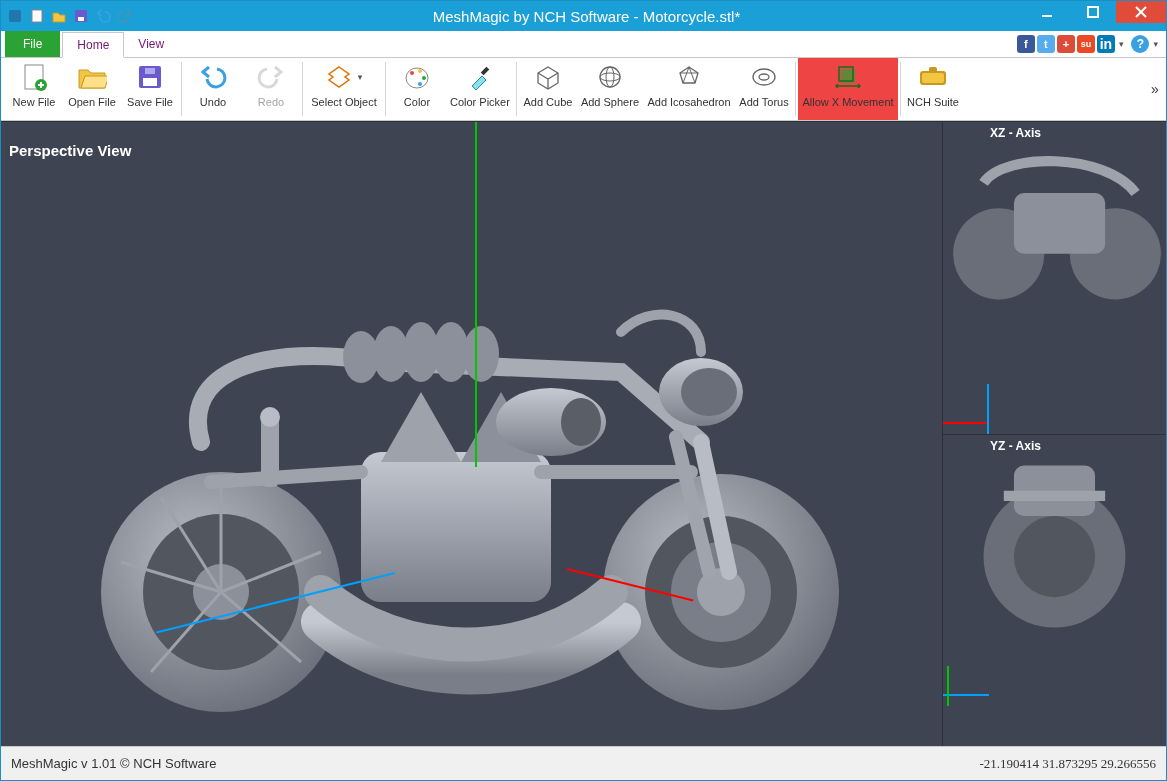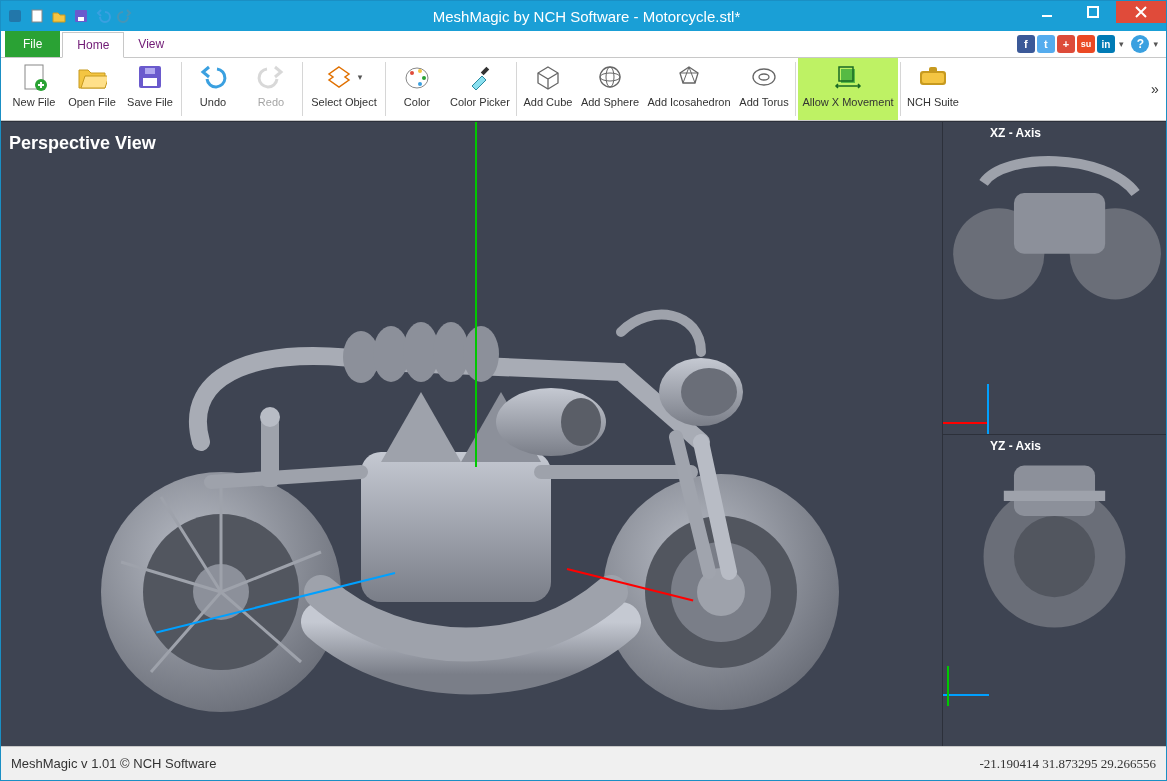--- a/index.html
+++ b/index.html
@@ -92,41 +92,41 @@
     padding-left: 4px;
   }
   .tool-group { display: flex; }
   .tool-sep { width: 1px; background: #d6d6d6; margin: 4px 2px; }
   .tool-btn {
     min-width: 58px; padding: 4px 4px 2px 4px;
     display: flex; flex-direction: column; align-items: center; justify-content: flex-start;
     font-size: 11px; color: #333; cursor: pointer; gap: 4px;
     text-align: center;
   }
-  .tool-btn.highlight { background: #bef264; }
+  .tool-btn.highlight { background: #ef4444; }
   .tool-btn .ico { height: 30px; display: flex; align-items: center; justify-content: center; }
   .tool-btn.disabled { opacity: 0.45; }
   .toolbar-overflow {
     width: 22px; display: flex; align-items: center; justify-content: center;
     cursor: pointer; font-size: 14px; color: #333; margin-left: auto;
   }
 
   
   .workspace {
     flex: 1; background: #3e4452;
     display: flex; position: relative;
     border-top: 1px solid #2c303a;
   }
   .main-view {
     width: 941px; position: relative;
     background: #3e4452;
   }
   .view-label {
-    position: absolute; top: 11px; left: 8px;
-    color: #fff; font-size: 18px; font-weight: bold;
+    position: absolute; top: 20px; left: 8px;
+    color: #fff; font-size: 15px; font-weight: bold;
     z-index: 5;
   }
   .axis-line {
     position: absolute; z-index: 2;
   }
   .axis-green-v {
     left: 474px; top: 0; width: 2px; height: 345px; background: #00c800;
   }
   .axis-red {
     left: 566px; top: 446px; width: 130px; height: 2px;
@@ -234,21 +234,21 @@
 
   <div class="tabbar">
     <div class="tab file">File</div>
     <div class="tab active">Home</div>
     <div class="tab">View</div>
     <div class="tabbar-right">
       <div class="share-btn" style="background:#3b5998">f</div>
       <div class="share-btn" style="background:#55acee">t</div>
       <div class="share-btn" style="background:#dd4b39">+</div>
       <div class="share-btn" style="background:#eb4924;font-size:9px">su</div>
-      <div class="share-btn" style="background:#007bb5;font-size:10px">in</div>
+      <div class="share-btn" style="background:#007bb5;font-size:14px">in</div>
       <span class="chev">▾</span>
       <div class="help-btn">?</div>
       <span class="chev">▾</span>
     </div>
   </div>
 
   <div class="toolbar">
     <div class="tool-group">
       <div class="tool-btn">
         <div class="ico">

